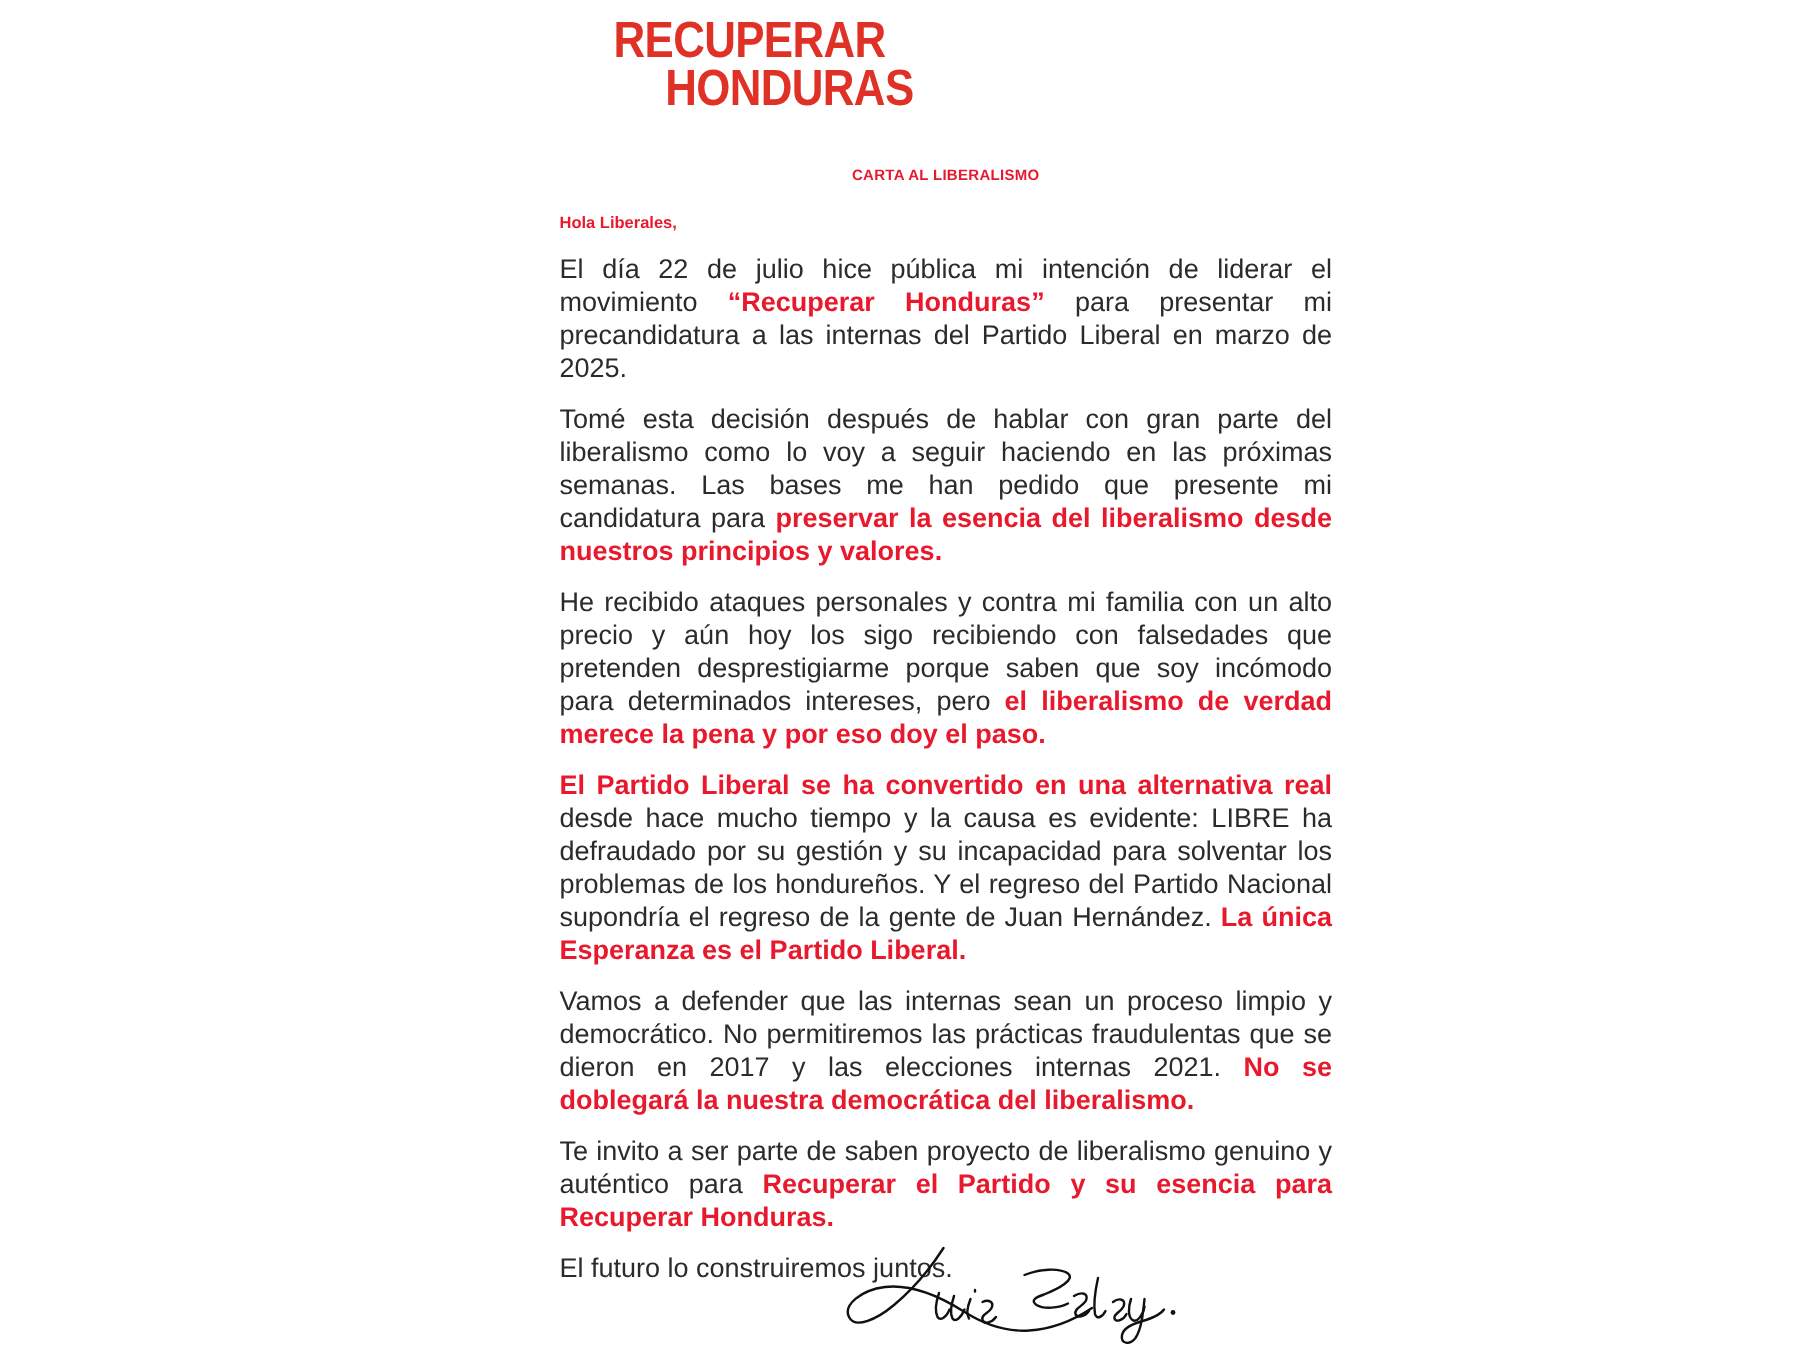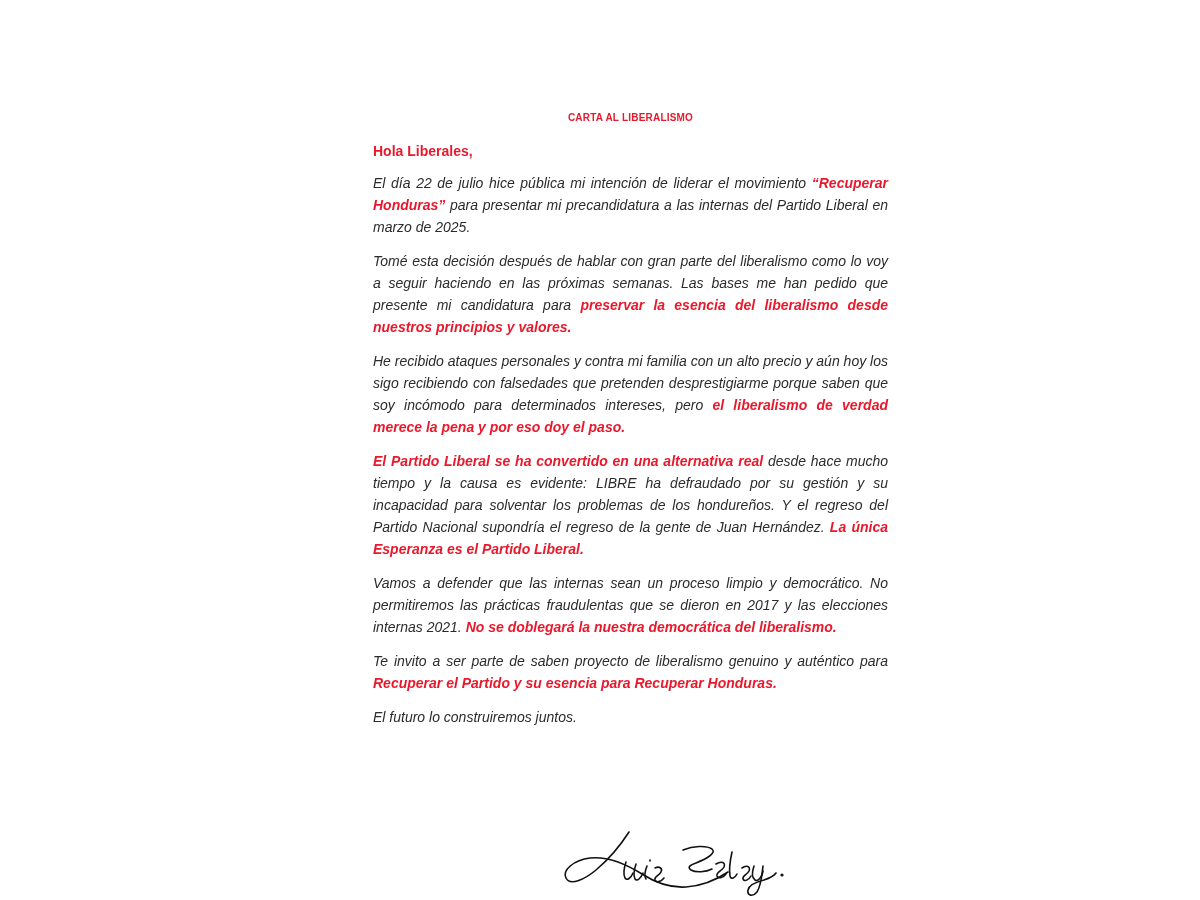--- a/index.html
+++ b/index.html
@@ -63,34 +63,33 @@
     color: #E8192C;
     font-weight: 700;
     font-size: 10px;
     letter-spacing: 0.2px;
     margin: 0 0 20px 0;
   }
 
   .salutation {
     color: #E8192C;
     font-weight: 700;
-    font-size: 14px;
+    font-size: 11px;
     margin: 0 0 13px 0;
     text-align: left;
   }
 
   p.para {
     margin: 0 0 12px 0;
-    font-size: 14px;
+    font-size: 18px;
     line-height: 22px;
     color: #2b2b2b;
     text-align: justify;
     text-justify: inter-word;
     hyphens: none;
-    font-style: italic;
   }
   p.para:last-of-type {
     margin-bottom: 0;
   }
 
   .hl {
     color: #E8192C;
     font-weight: 700;
   }
 
@@ -106,20 +105,24 @@
     display: block;
     width: 230px;
     height: 72px;
   }
 </style>
 </head>
 <body>
 
 <div class="page">
 
+  <div class="logo">
+    <span class="logo-line1">RECUPERAR</span>
+    <span class="logo-line2">HONDURAS</span>
+  </div>
 
   <div class="letter">
     <div class="letter-title">CARTA AL LIBERALISMO</div>
     <div class="salutation">Hola Liberales,</div>
     <div id="paragraphs">
         <p class="para"><span>El día 22 de julio hice pública mi intención de liderar el movimiento </span><span class="hl">“Recuperar Honduras”</span><span> para presentar mi precandidatura a las internas del Partido Liberal en marzo de 2025.</span></p>
         <p class="para"><span>Tomé esta decisión después de hablar con gran parte del liberalismo como lo voy a seguir haciendo en las próximas semanas. Las bases me han pedido que presente mi candidatura para </span><span class="hl">preservar la esencia del liberalismo desde nuestros principios y valores.</span></p>
         <p class="para"><span>He recibido ataques personales y contra mi familia con un alto precio y aún hoy los sigo recibiendo con falsedades que pretenden desprestigiarme porque saben que soy incómodo para determinados intereses, pero </span><span class="hl">el liberalismo de verdad merece la pena y por eso doy el paso.</span></p>
         <p class="para"><span class="hl">El Partido Liberal se ha convertido en una alternativa real</span><span> desde hace mucho tiempo y la causa es evidente: LIBRE ha defraudado por su gestión y su incapacidad para solventar los problemas de los hondureños. Y el regreso del Partido Nacional supondría el regreso de la gente de Juan Hernández.  </span><span class="hl">La única Esperanza es el Partido Liberal.</span></p>
         <p class="para"><span>Vamos a defender que las internas sean un proceso limpio y democrático. No permitiremos las prácticas fraudulentas que se dieron en 2017 y las elecciones internas 2021. </span><span class="hl">No se doblegará la nuestra democrática del liberalismo.</span></p>

